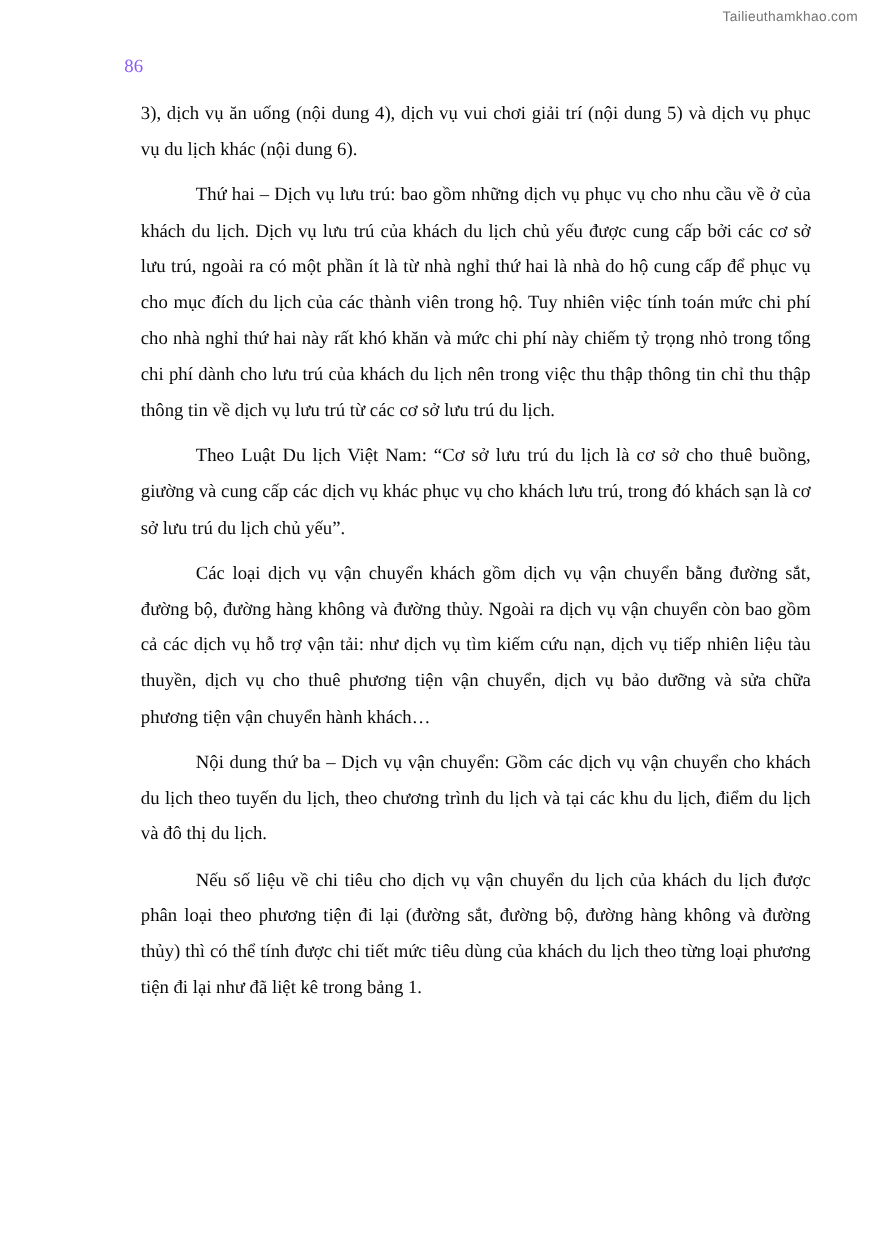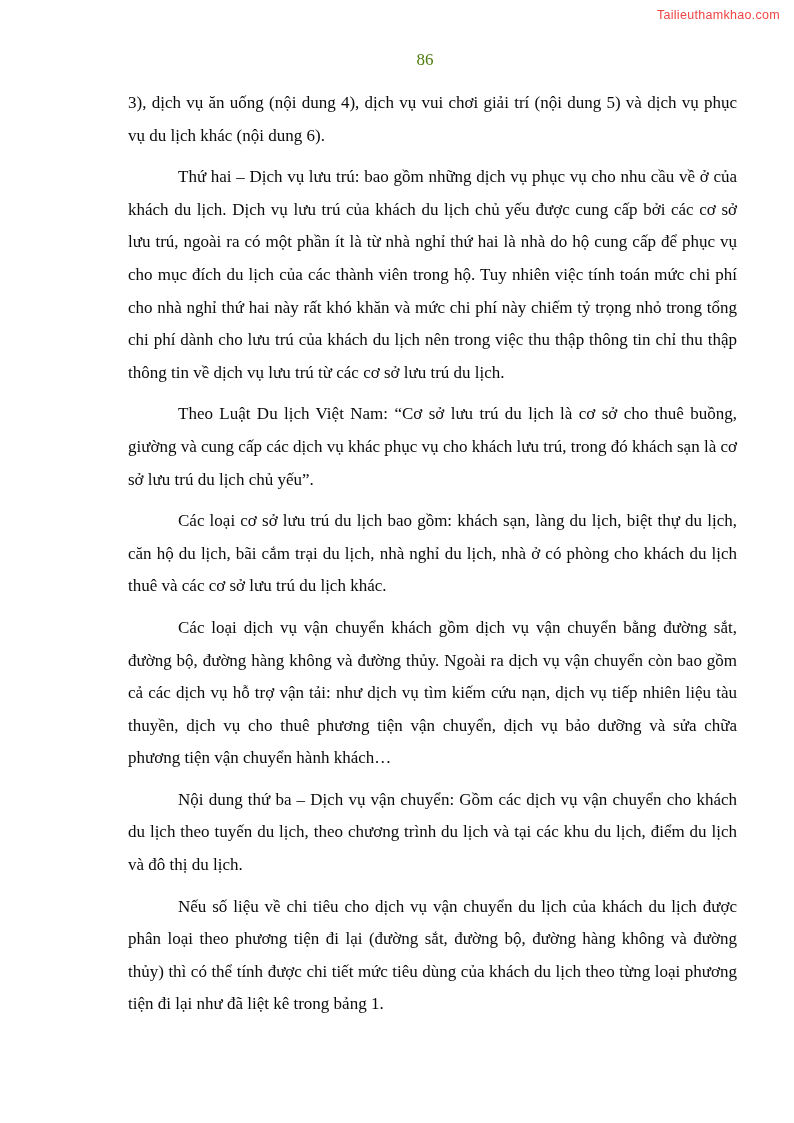--- a/index.html
+++ b/index.html
@@ -14,31 +14,31 @@
     font-family: "Liberation Serif", "DejaVu Serif", serif;
     color: #0a0a0a;
   }
   .watermark {
     position: absolute;
     top: 8px;
     right: 14px;
     font-family: "Liberation Sans", "DejaVu Sans", sans-serif;
     font-size: 12.5px;
     letter-spacing: 0.3px;
-    color: #ef4444;
+    color: #737373;
     text-shadow: 1px 1px 0 rgba(255,255,255,0.95);
   }
   .page-number {
     position: absolute;
     top: 50px;
     left: 113px;
     width: 624px;
-    text-align: center;
+    text-align: left;
     font-size: 17px;
-    color: #4d7c0f;
+    color: #8b5cf6;
   }
   .content {
     position: absolute;
     top: 87px;
     left: 113px;
     width: 624px;
     font-size: 17px;
     line-height: 32.6px;
     text-align: justify;
   }
@@ -55,19 +55,18 @@
 <div class="page">
 
   <div class="watermark">Tailieuthamkhao.com</div>
 
   <div class="page-number">86</div>
 
   <div class="content">
     <p>3), dịch vụ ăn uống (nội dung 4), dịch vụ vui chơi giải trí (nội dung 5) và dịch vụ phục vụ du lịch khác (nội dung 6).</p>
     <p class="indent">Thứ hai – Dịch vụ lưu trú:  bao gồm những dịch vụ phục vụ cho nhu cầu về ở của khách du lịch. Dịch vụ lưu trú của khách du lịch chủ yếu được cung cấp bởi các cơ sở lưu trú, ngoài ra có một phần ít là từ nhà nghỉ thứ hai là nhà do hộ cung cấp để phục vụ cho mục đích du lịch của các thành viên trong hộ. Tuy nhiên việc tính toán mức chi phí cho nhà nghỉ thứ hai này rất khó khăn và mức chi phí này chiếm tỷ trọng nhỏ trong tổng chi phí dành cho lưu trú của khách du lịch nên trong việc thu thập thông tin chỉ thu thập thông tin về dịch vụ lưu trú từ các cơ sở lưu trú du lịch.</p>
     <p class="indent">Theo Luật Du lịch Việt Nam: “Cơ sở lưu trú du lịch là cơ sở cho thuê buồng, giường và cung cấp các dịch vụ khác phục vụ cho khách lưu trú, trong đó khách sạn là cơ sở lưu trú du lịch chủ yếu”.</p>
-    <p class="indent">Các loại cơ sở lưu trú du lịch bao gồm: khách sạn, làng du lịch, biệt thự du lịch, căn hộ du lịch, bãi cắm trại du lịch, nhà nghỉ du lịch, nhà ở có phòng cho khách du lịch thuê và các cơ sở lưu trú du lịch khác.</p>
     <p class="indent">Các loại dịch vụ vận chuyển khách gồm dịch vụ vận chuyển bằng đường sắt, đường bộ, đường hàng không và đường thủy. Ngoài ra dịch vụ vận chuyển còn bao gồm cả các dịch vụ hỗ trợ vận tải: như dịch vụ tìm kiếm cứu nạn, dịch vụ tiếp nhiên liệu tàu thuyền, dịch vụ cho thuê phương tiện vận chuyển, dịch vụ bảo dưỡng và sửa chữa phương tiện vận chuyển hành khách…</p>
     <p class="indent">Nội dung thứ ba – Dịch vụ vận chuyển: Gồm các dịch vụ vận chuyển cho khách du lịch theo tuyến du lịch, theo chương trình du lịch và tại các khu du lịch, điểm du lịch và đô thị du lịch.</p>
     <p class="indent">Nếu số liệu về chi tiêu cho dịch vụ vận chuyển du lịch của khách du lịch được phân loại theo phương tiện đi lại (đường sắt, đường bộ, đường hàng không và đường thủy) thì có thể tính được chi tiết mức tiêu dùng của khách du lịch theo từng loại phương tiện đi lại như đã liệt kê trong bảng 1.</p>
   </div>
 
 </div>
 
 </body></html>

